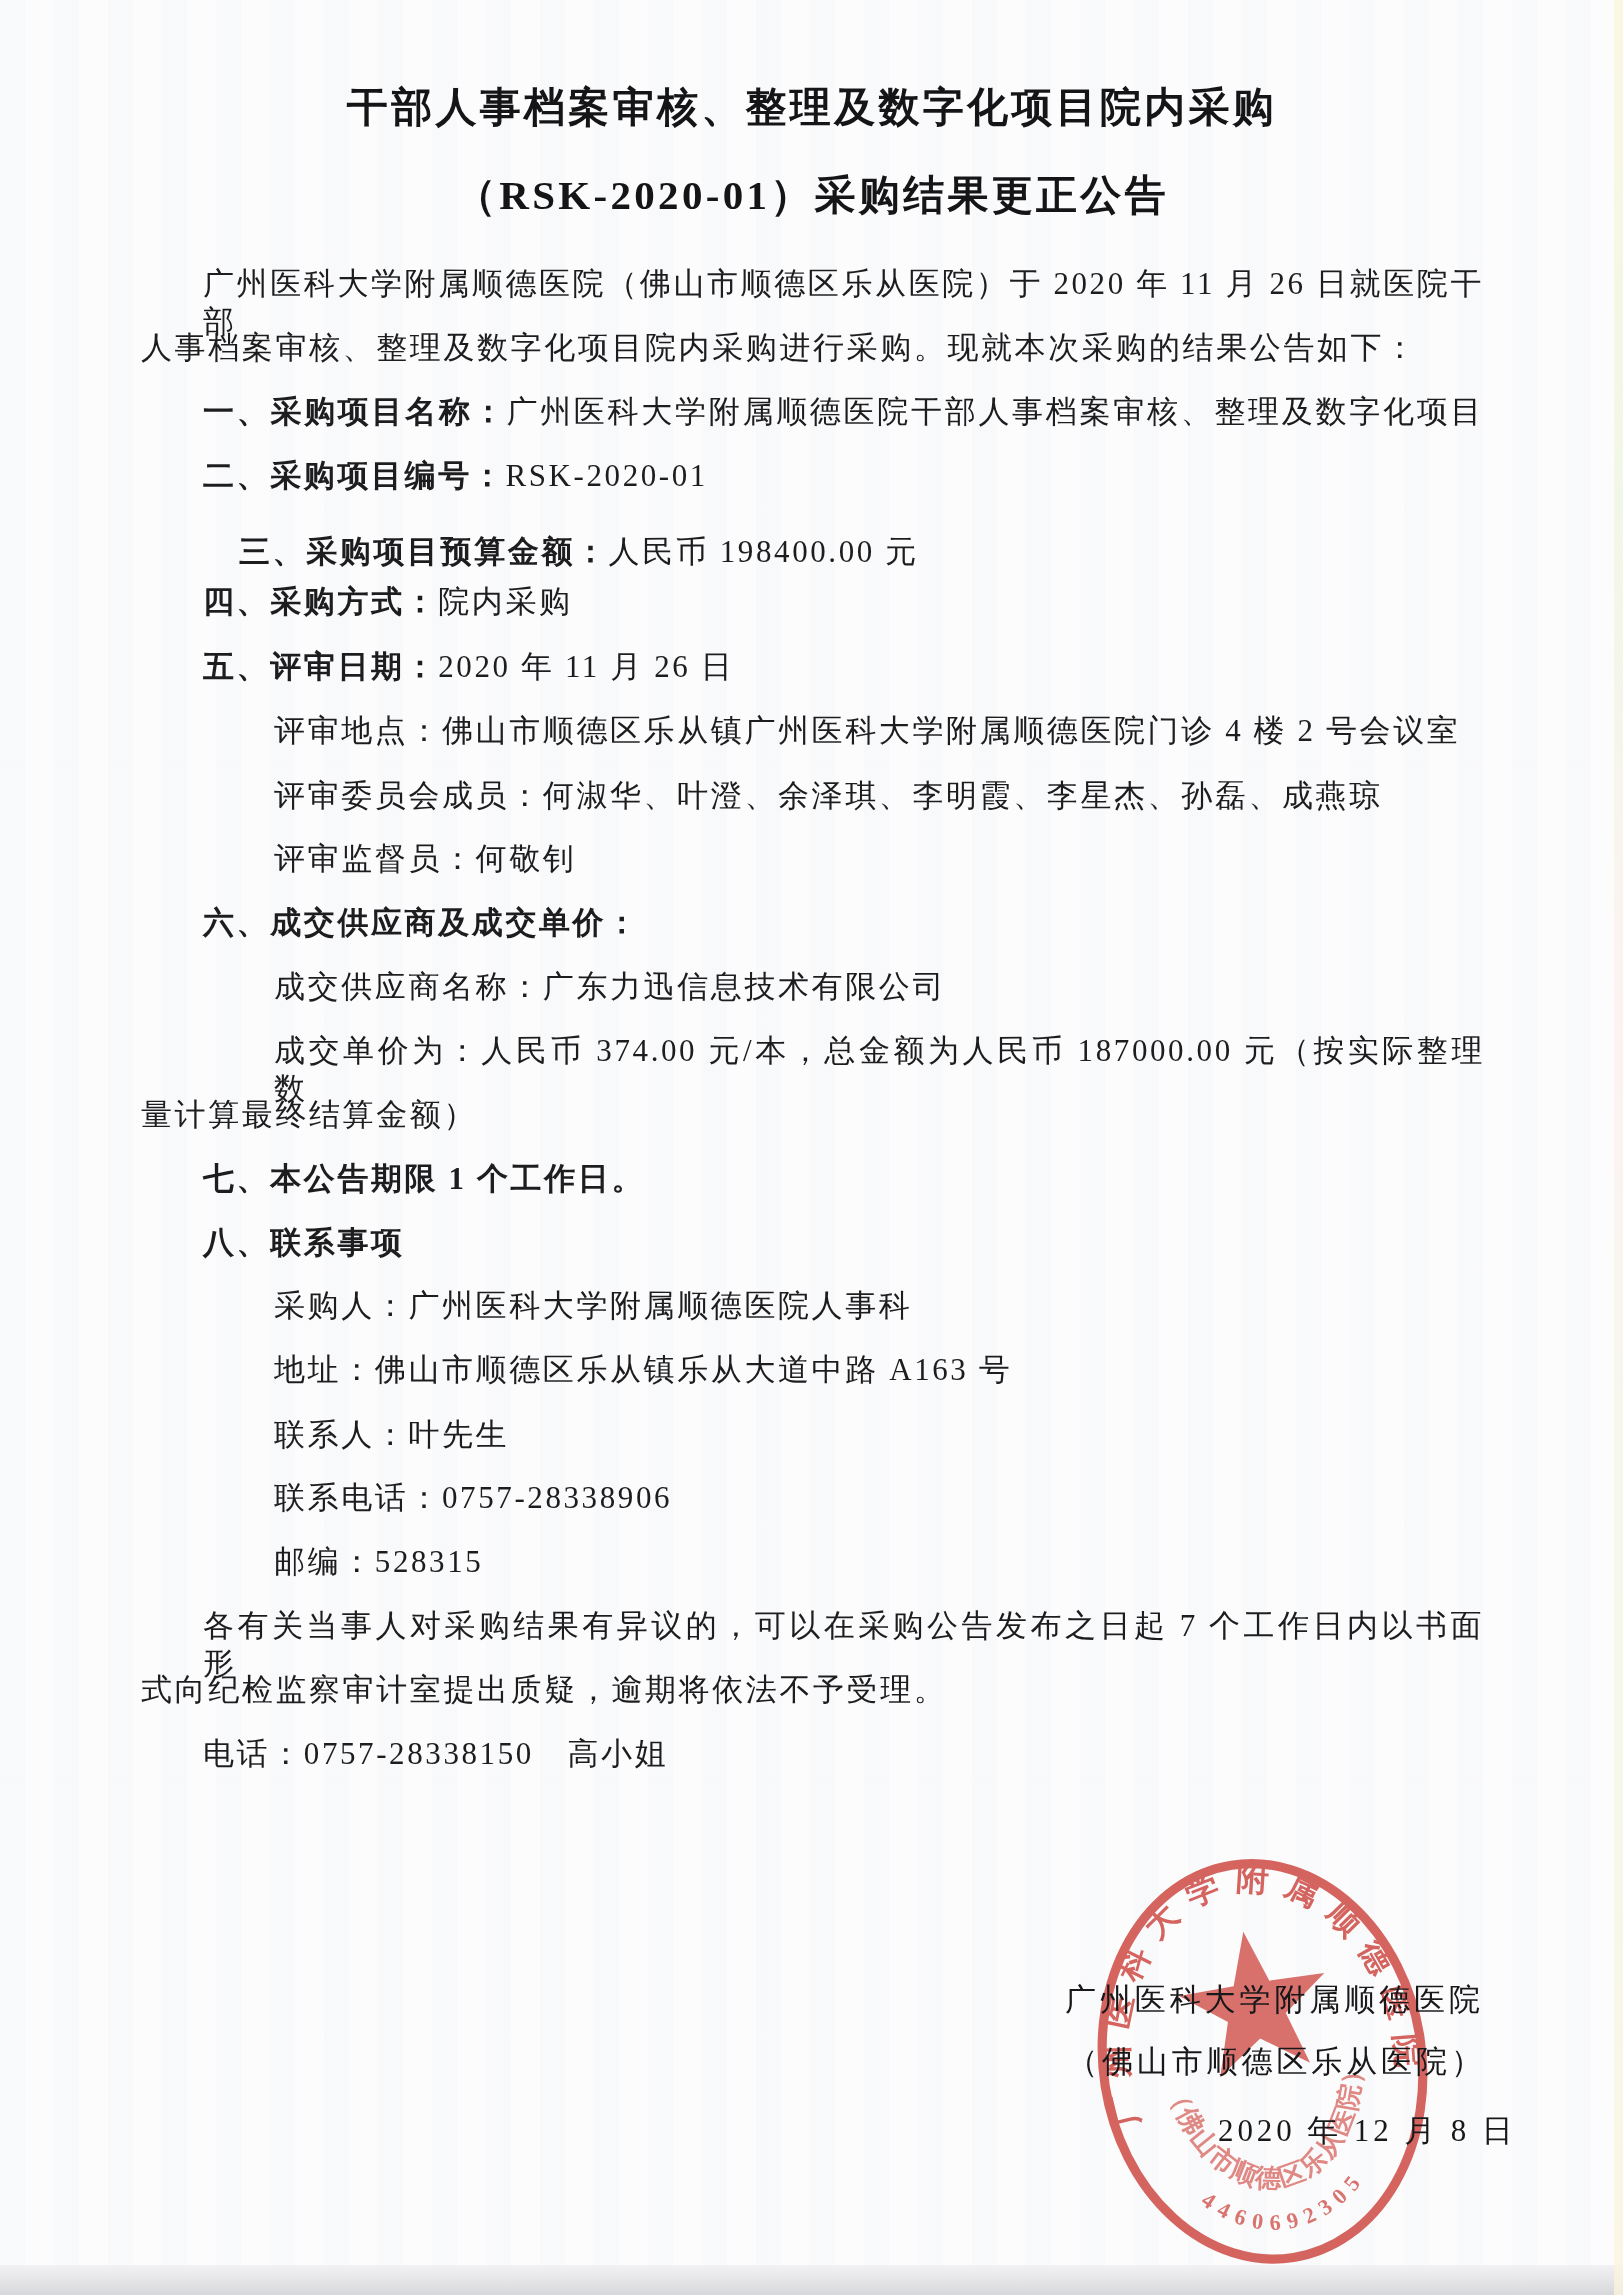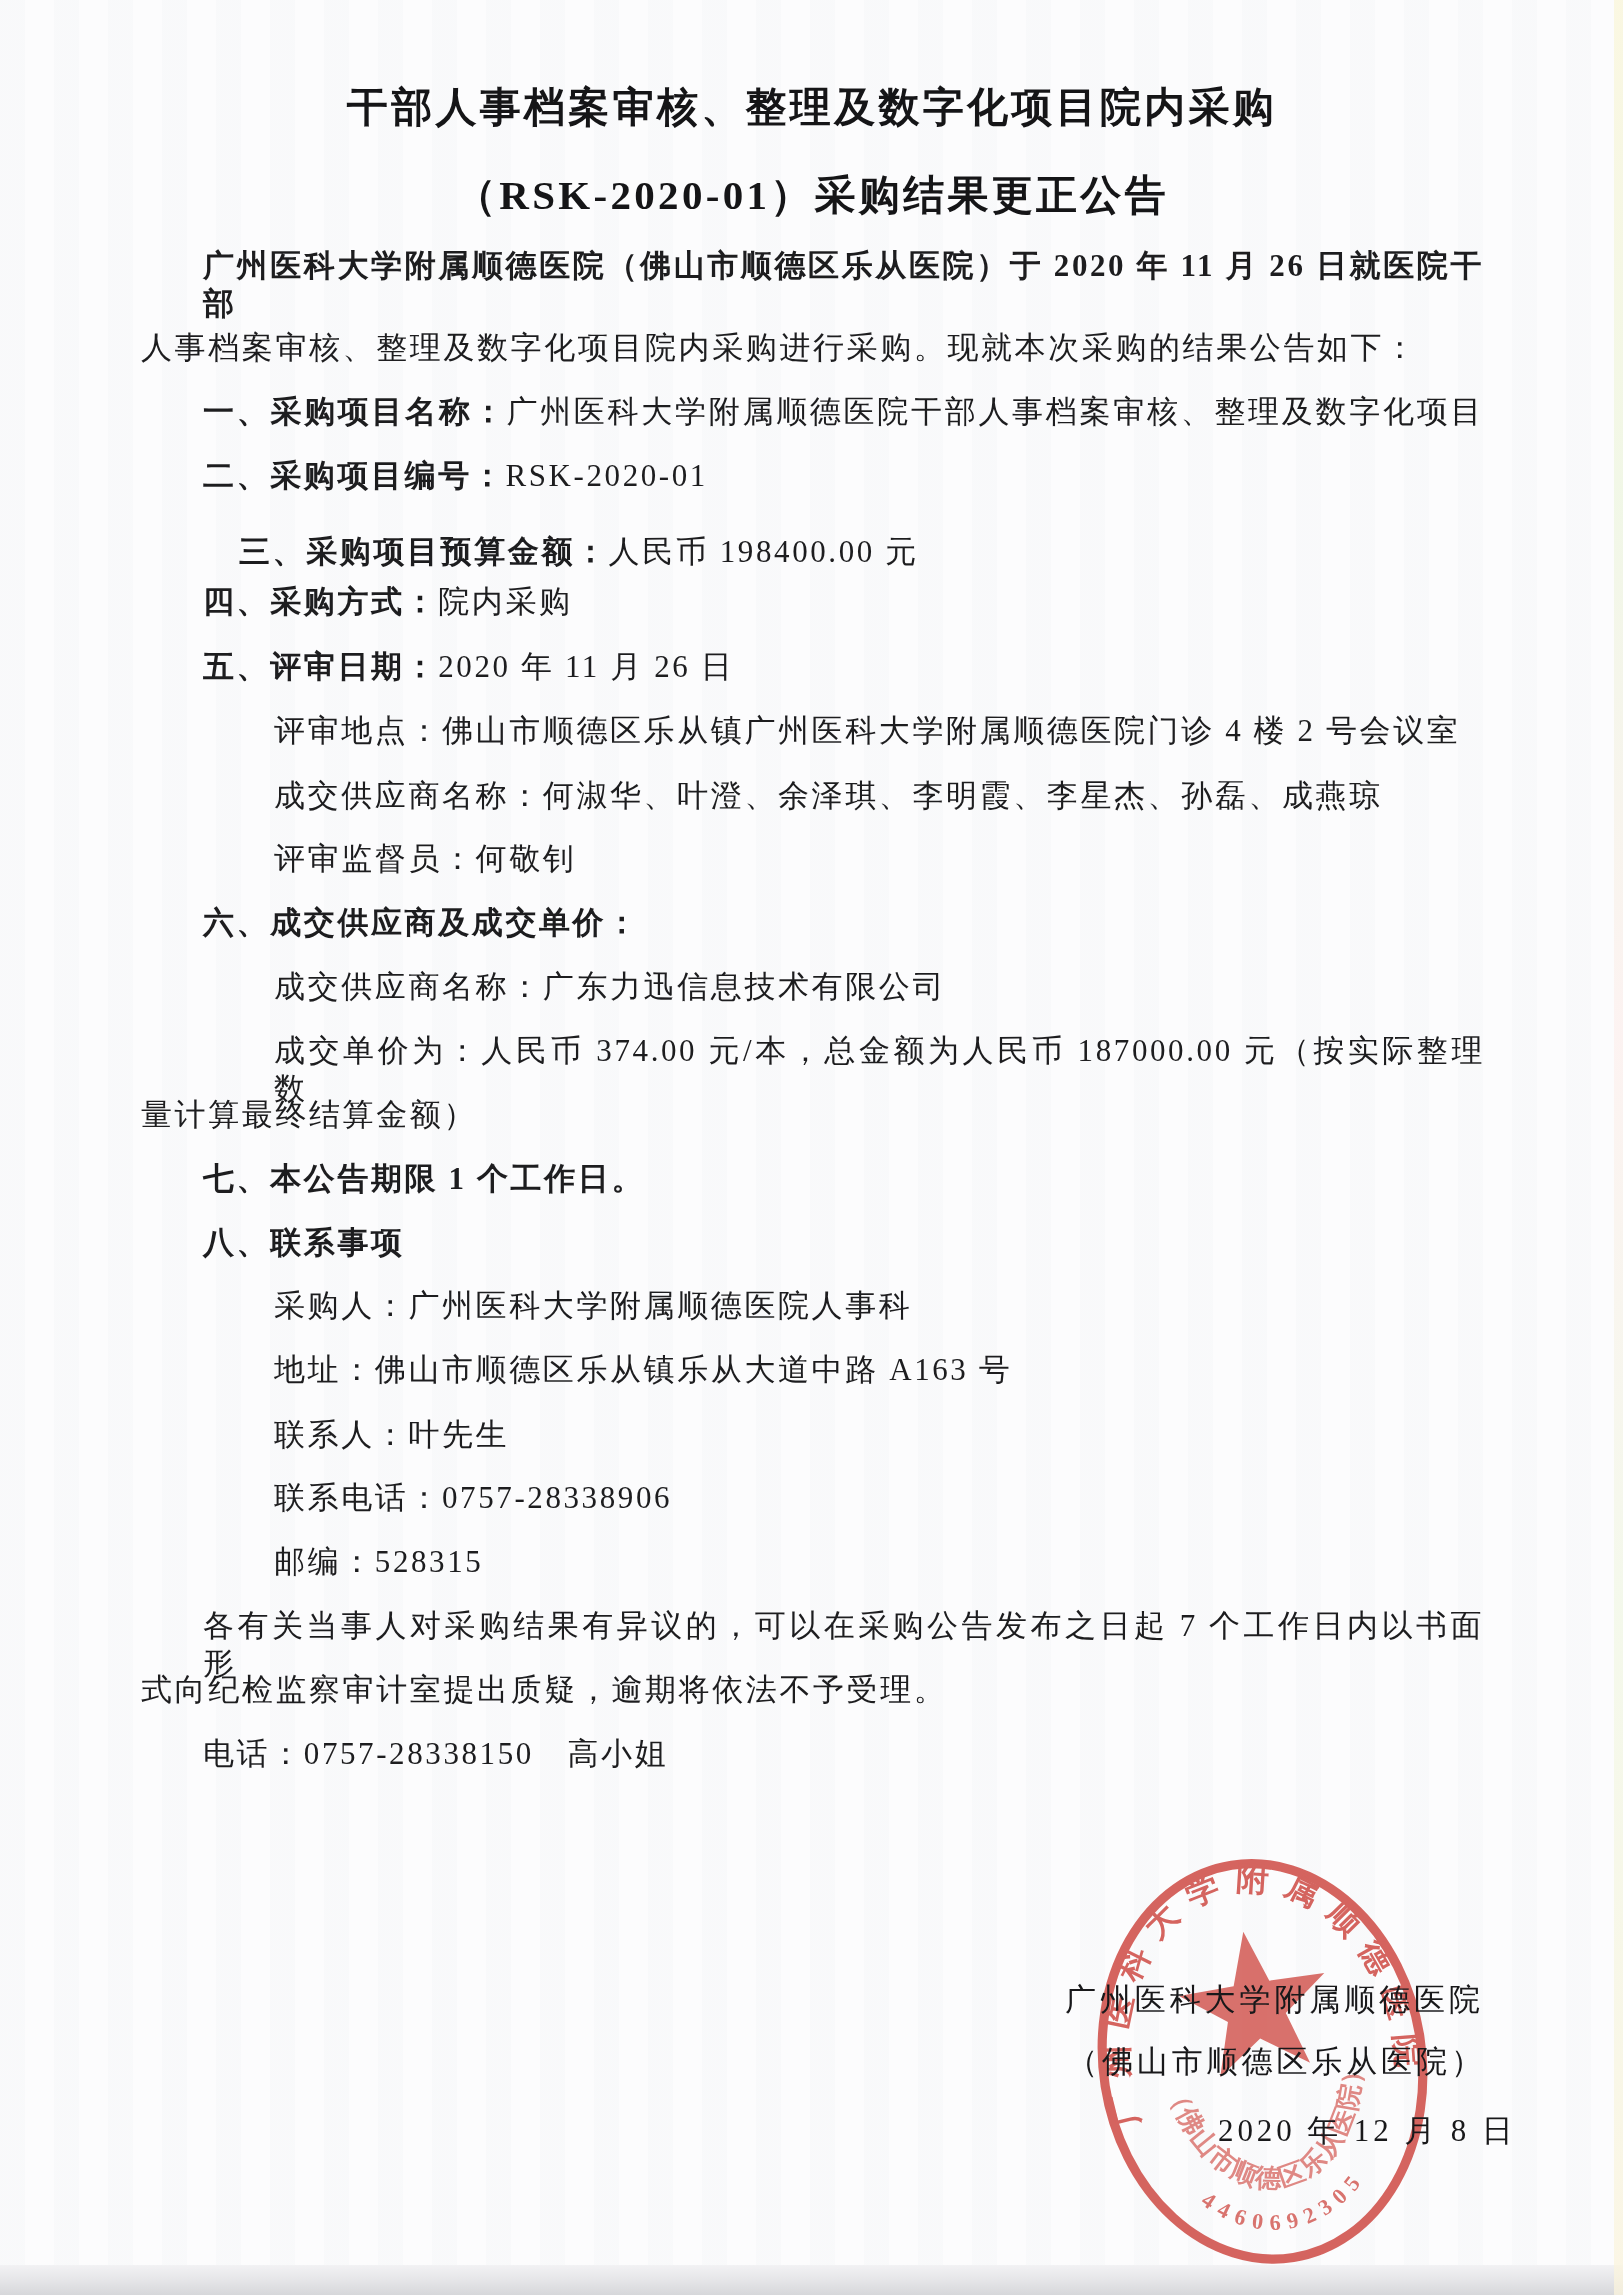--- a/index.html
+++ b/index.html
@@ -79,29 +79,29 @@
   }
 </style>
 </head>
 <body>
 
 <div class="page">
 
   <div class="title-line t1">干部人事档案审核、整理及数字化项目院内采购</div>
   <div class="title-line t2">（RSK-2020-01）采购结果更正公告</div>
 
-  <div class="line p-item just" style="top:247px;width:1281px;font-weight:bold;"><span class="b"></span><span>广州医科大学附属顺德医院（佛山市顺德区乐从医院）于 2020 年 11 月 26 日就医院干部</span></div>
+  <div class="line p-item just" style="top:265px;width:1281px;"><span class="b"></span><span>广州医科大学附属顺德医院（佛山市顺德区乐从医院）于 2020 年 11 月 26 日就医院干部</span></div>
   <div class="line p-cont" style="top:329px;"><span class="b"></span><span>人事档案审核、整理及数字化项目院内采购进行采购。现就本次采购的结果公告如下：</span></div>
   <div class="line p-item just" style="top:393px;width:1281px;"><span class="b">一、采购项目名称：</span><span>广州医科大学附属顺德医院干部人事档案审核、整理及数字化项目</span></div>
   <div class="line p-item" style="top:457px;"><span class="b">二、采购项目编号：</span><span>RSK-2020-01</span></div>
   <div class="line p-item" style="top:533px;margin-left:36px;"><span class="b">三、采购项目预算金额：</span><span>人民币 198400.00 元</span></div>
   <div class="line p-item" style="top:585px;font-family:Liberation Mono, monospace;"><span class="b">四、采购方式：</span><span>院内采购</span></div>
   <div class="line p-item" style="top:648px;"><span class="b">五、评审日期：</span><span>2020 年 11 月 26 日</span></div>
   <div class="line p-sub" style="top:712px;"><span class="b"></span><span>评审地点：佛山市顺德区乐从镇广州医科大学附属顺德医院门诊 4 楼 2 号会议室</span></div>
-  <div class="line p-sub" style="top:777px;"><span class="b"></span><span>成交供应商名称：何淑华、叶澄、余泽琪、李明霞、李星杰、孙磊、成燕琼</span></div>
+  <div class="line p-sub" style="top:777px;"><span class="b"></span><span>评审委员会成员：何淑华、叶澄、余泽琪、李明霞、李星杰、孙磊、成燕琼</span></div>
   <div class="line p-sub" style="top:840px;"><span class="b"></span><span>评审监督员：何敬钊</span></div>
   <div class="line p-item" style="top:904px;"><span class="b">六、成交供应商及成交单价：</span><span></span></div>
   <div class="line p-sub" style="top:968px;"><span class="b"></span><span>成交供应商名称：广东力迅信息技术有限公司</span></div>
   <div class="line p-sub just" style="top:1032px;width:1211px;"><span class="b"></span><span>成交单价为：人民币 374.00 元/本，总金额为人民币 187000.00 元（按实际整理数</span></div>
   <div class="line p-cont" style="top:1096px;"><span class="b"></span><span>量计算最终结算金额）</span></div>
   <div class="line p-item" style="top:1160px;"><span class="b">七、本公告期限 1 个工作日。</span><span></span></div>
   <div class="line p-item" style="top:1224px;"><span class="b">八、联系事项</span><span></span></div>
   <div class="line p-sub" style="top:1287px;"><span class="b"></span><span>采购人：广州医科大学附属顺德医院人事科</span></div>
   <div class="line p-sub" style="top:1351px;"><span class="b"></span><span>地址：佛山市顺德区乐从镇乐从大道中路 A163 号</span></div>
   <div class="line p-sub" style="top:1416px;"><span class="b"></span><span>联系人：叶先生</span></div>

